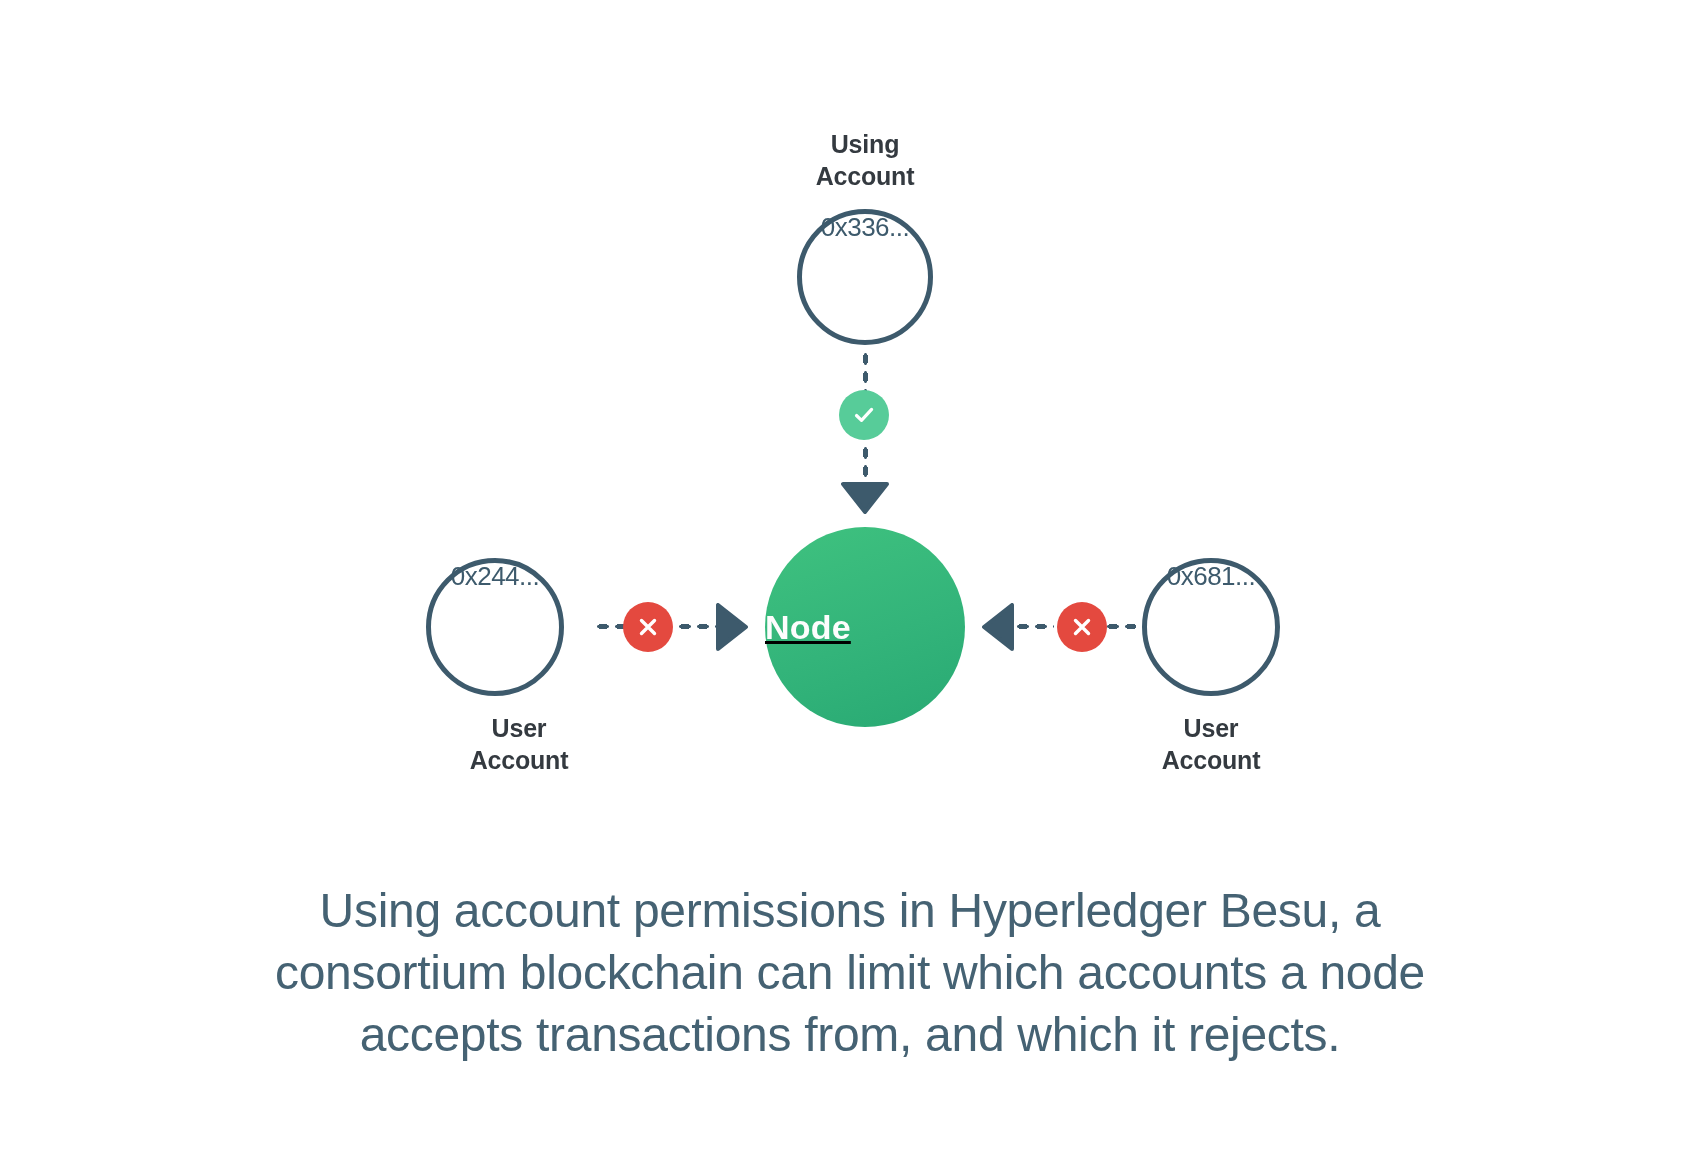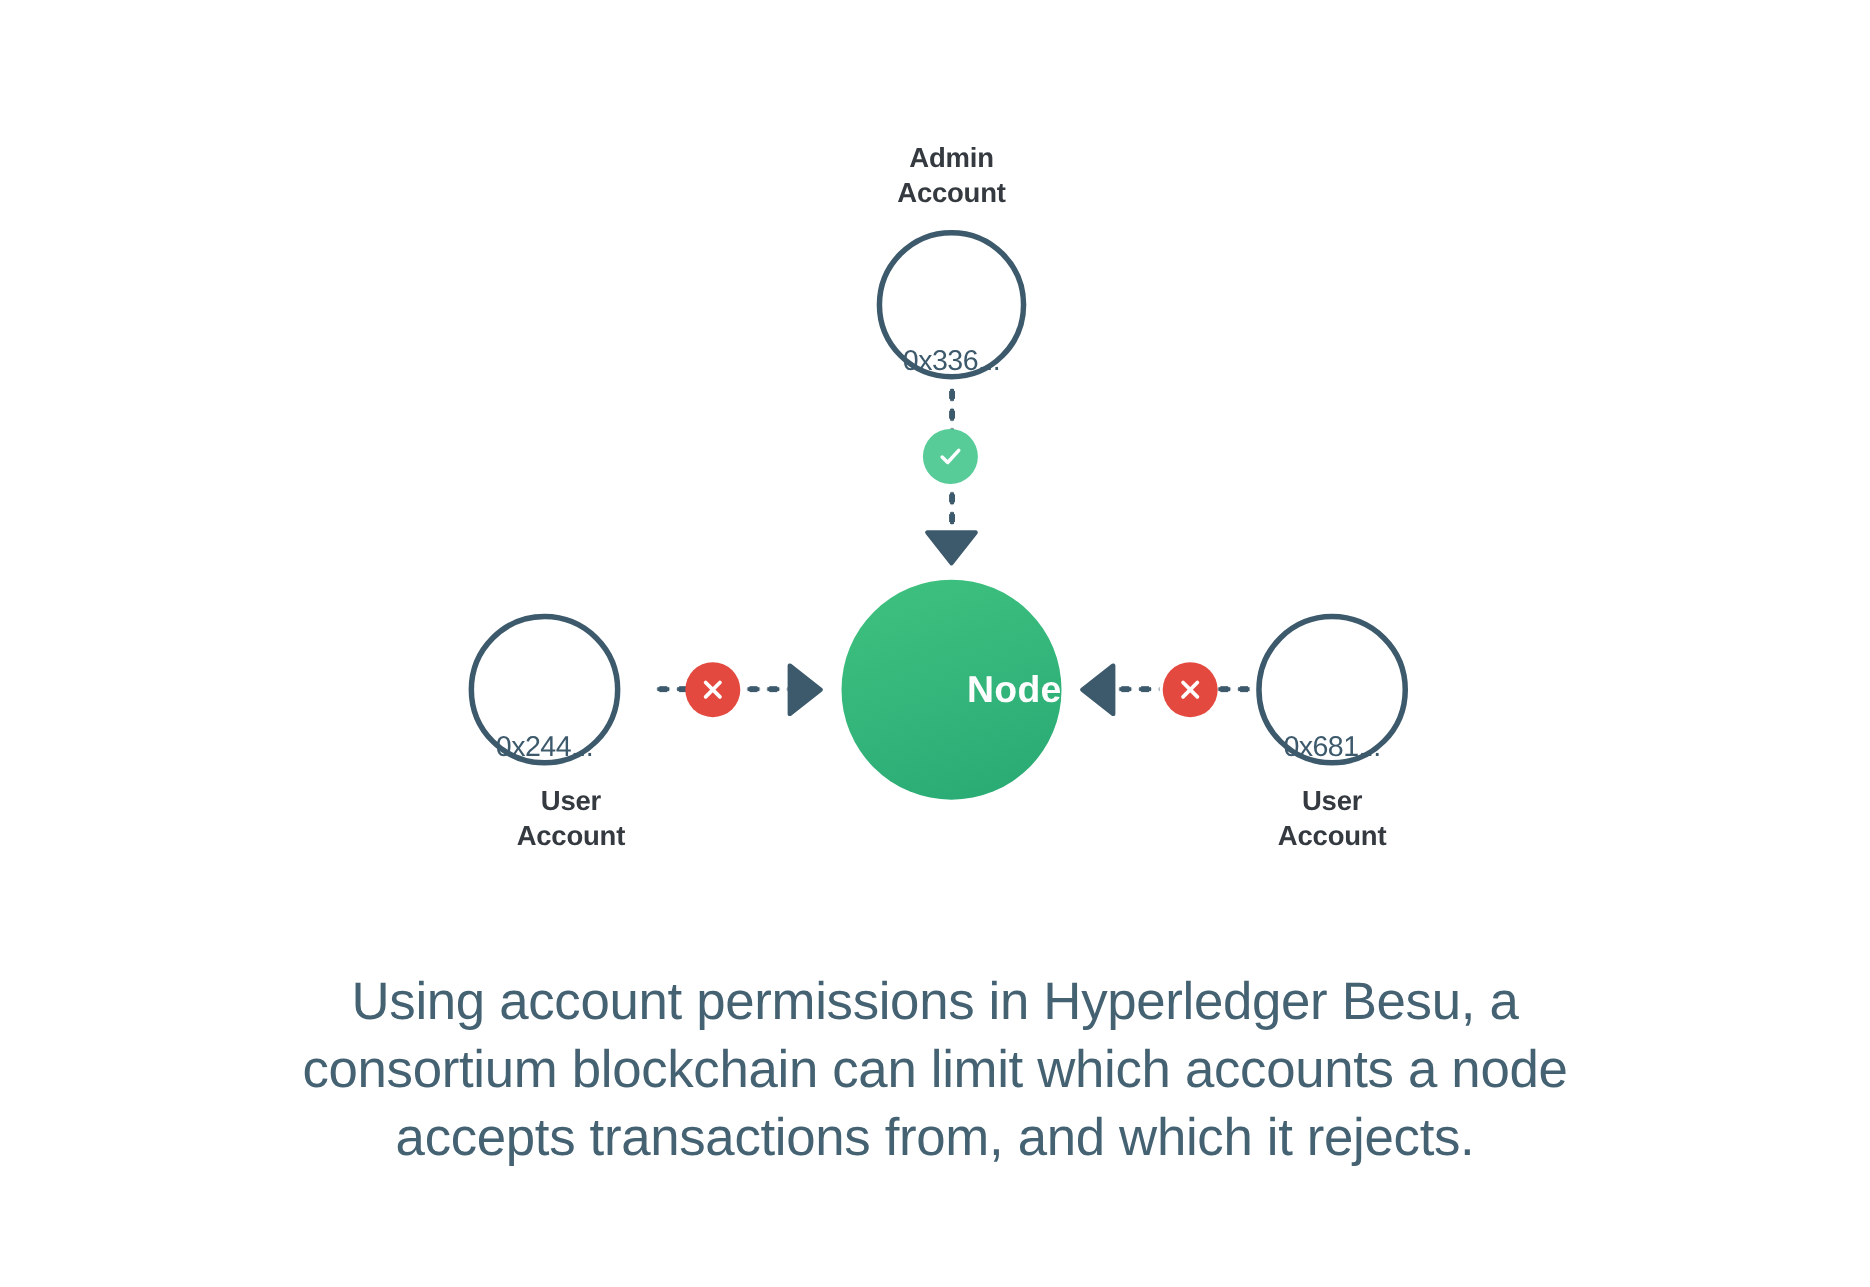--- a/index.html
+++ b/index.html
@@ -42,21 +42,21 @@
   }
 
   
   .acct-circle {
     position: absolute;
     border-radius: 50%;
     background: #ffffff;
     border: 5px solid #3d5a6c;
     box-sizing: border-box;
     display: flex;
-    align-items: flex-end;
+    align-items: flex-start;
     justify-content: center;
   }
   .acct-text {
     font-family: "Liberation Sans", sans-serif;
     font-size: 26px;
     color: #3d5a6c;
     letter-spacing: -0.5px;
     line-height: 1;
   }
 
@@ -64,21 +64,22 @@
   #node-circle {
     position: absolute;
     left: 765px;
     top: 527px;
     width: 200px;
     height: 200px;
     border-radius: 50%;
     background: linear-gradient(160deg, #3fc27f 0%, #33b47a 55%, #28a973 100%);
     display: flex;
     align-items: center;
-    justify-content: flex-end;
+    justify-content: flex-start;
+    text-decoration: underline;
   }
   #node-circle .node-text {
     font-family: "Liberation Sans", sans-serif;
     font-weight: bold;
     font-size: 34px;
     color: #fdfdfd;
     letter-spacing: 0.2px;
   }
 
   
@@ -126,21 +127,21 @@
     letter-spacing: -0.3px;
   }
 </style>
 </head>
 <body>
 
 <div id="stage">
 
   <div id="diagram">
 
-    <div class="node-label" style="left:665px; top:128px; width:400px;">Admin
+    <div class="node-label" style="left:665px; top:128px; width:400px;">Using
 Account</div>
 
     <div class="acct-circle" style="left:797px; top:209px; width:136px; height:136px;">
       <span class="acct-text">0x336...</span>
     </div>
 
     <div class="dots vert" style="left:861px; top:350px; height:48px;"></div>
 
     <div class="badge allow" style="left:839px; top:390px; width:50px; height:50px;">
       <svg width="28" height="28" viewBox="0 0 28 28">

